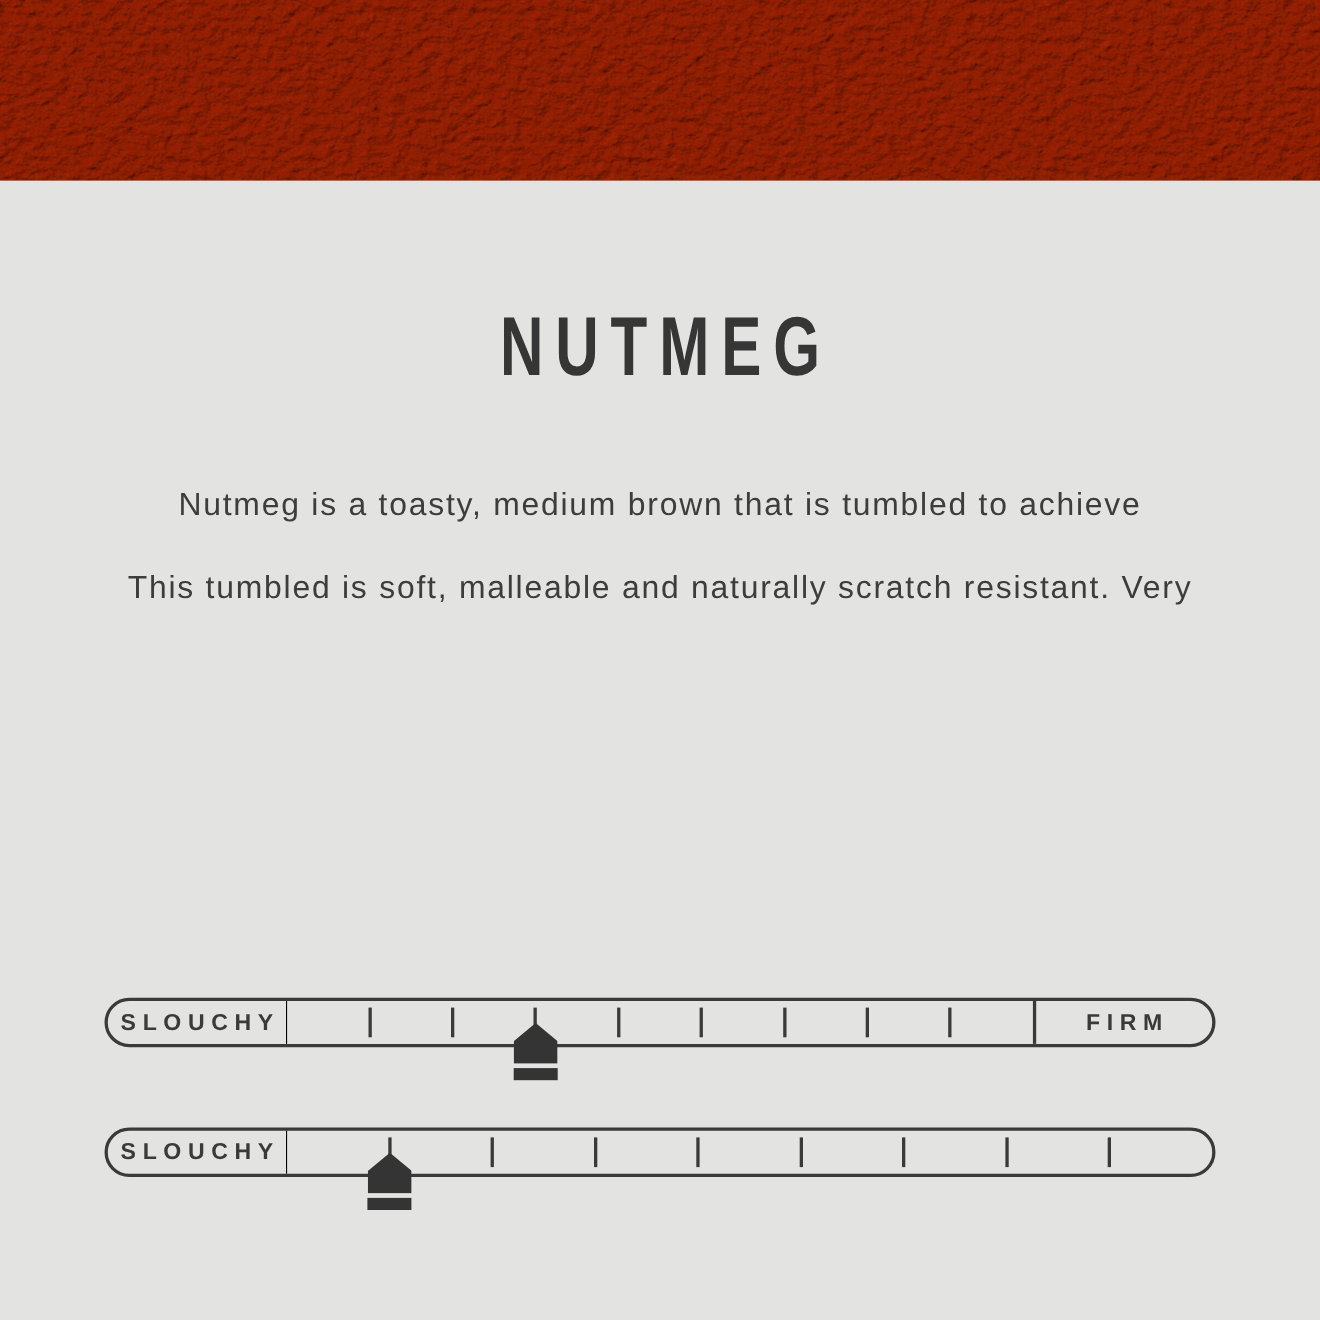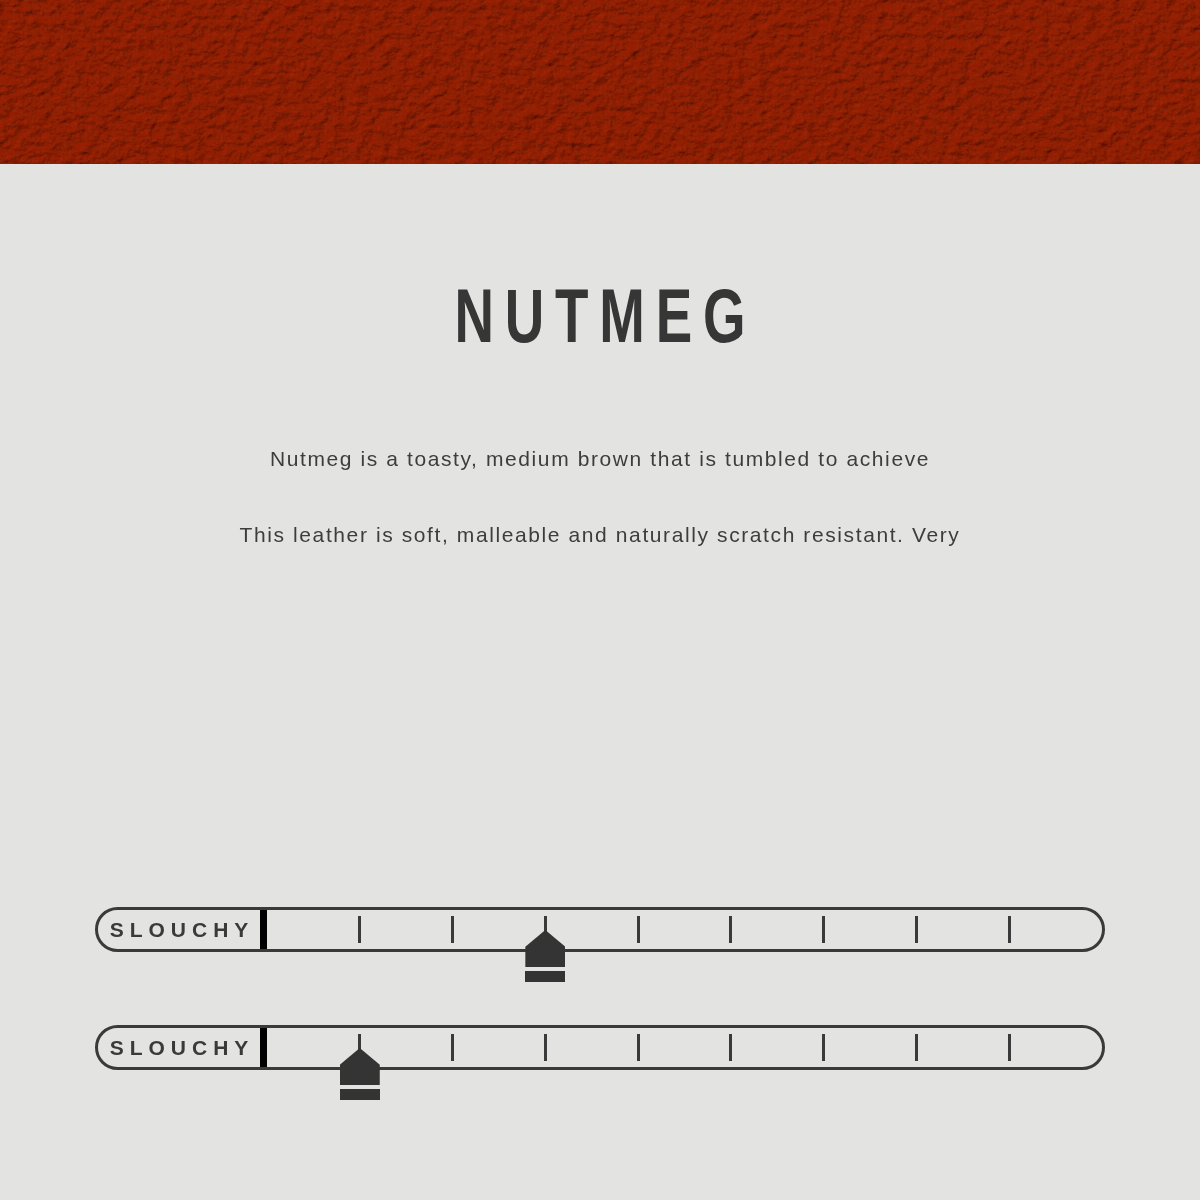--- a/index.html
+++ b/index.html
@@ -47,21 +47,21 @@
     white-space: nowrap;
   }
 
   
   .desc {
     position: absolute;
     top: 421px;
     left: 0;
     width: 100%;
     text-align: center;
-    font-size: 21px;
+    font-size: 29px;
     line-height: 76px;
     letter-spacing: 1.6px;
     color: #3d3d3d;
   }
   .desc-line { white-space: nowrap; }
 
   
   .scale {
     position: absolute;
     left: 95px;
@@ -83,21 +83,21 @@
     display: flex;
     align-items: center;
     justify-content: center;
     font-weight: 700;
     font-size: 21px;
     letter-spacing: 6px;
     text-indent: 6px;
     color: #3a3a3a;
     white-space: nowrap;
   }
-  .cap-left  { width: 162px; border-right: 7px solid #000000; }
+  .cap-left  { width: 162px; border-right: 1px solid #000000; }
   .cap-right { width: 160px; border-left: 3px solid #3a3a3a; }
   .track {
     flex: 1;
     position: relative;
   }
   .tick {
     position: absolute;
     top: 6px;
     width: 3px;
     height: 27px;
@@ -152,41 +152,42 @@
       <rect x="0" y="0" width="1200" height="164" fill="#993e15"></rect>
       <rect x="0" y="0" width="1200" height="164" fill="#a04418" filter="url(#leatherTex)"></rect>
       <rect x="0" y="0" width="1200" height="164" filter="url(#leatherGrain)" opacity="0.5"></rect>
     </svg>
   </div>
 
   <h1 class="title">NUTMEG</h1>
 
   <div class="desc" id="desc">
       <div class="desc-line">Nutmeg is a toasty, medium brown that is tumbled to achieve</div>
-      <div class="desc-line">This leather is soft, malleable and naturally scratch resistant. Very</div>
+      <div class="desc-line">This tumbled is soft, malleable and naturally scratch resistant. Very</div>
     </div>
 
   <div id="scales">
       <div class="scale scale-0">
         <div class="pill">
           <div class="cap cap-left">SLOUCHY</div>
           <div class="track">
             <span class="tick" style="left: calc(11.1111%);"></span>
             <span class="tick" style="left: calc(22.2222%);"></span>
             <span class="tick" style="left: calc(33.3333%);"></span>
             <span class="tick" style="left: calc(44.4444%);"></span>
             <span class="tick" style="left: calc(55.5556%);"></span>
             <span class="tick" style="left: calc(66.6667%);"></span>
             <span class="tick" style="left: calc(77.7778%);"></span>
             <span class="tick" style="left: calc(88.8889%);"></span>
             <div class="marker" style="left: calc(33.3333%);">
               <div class="marker-head"></div>
               <div class="marker-base"></div>
             </div>
           </div>
+          <div class="cap cap-right">FIRM</div>
         </div>
       </div>
       <div class="scale scale-1">
         <div class="pill">
           <div class="cap cap-left">SLOUCHY</div>
           <div class="track">
             <span class="tick" style="left: calc(11.1111%);"></span>
             <span class="tick" style="left: calc(22.2222%);"></span>
             <span class="tick" style="left: calc(33.3333%);"></span>
             <span class="tick" style="left: calc(44.4444%);"></span>

